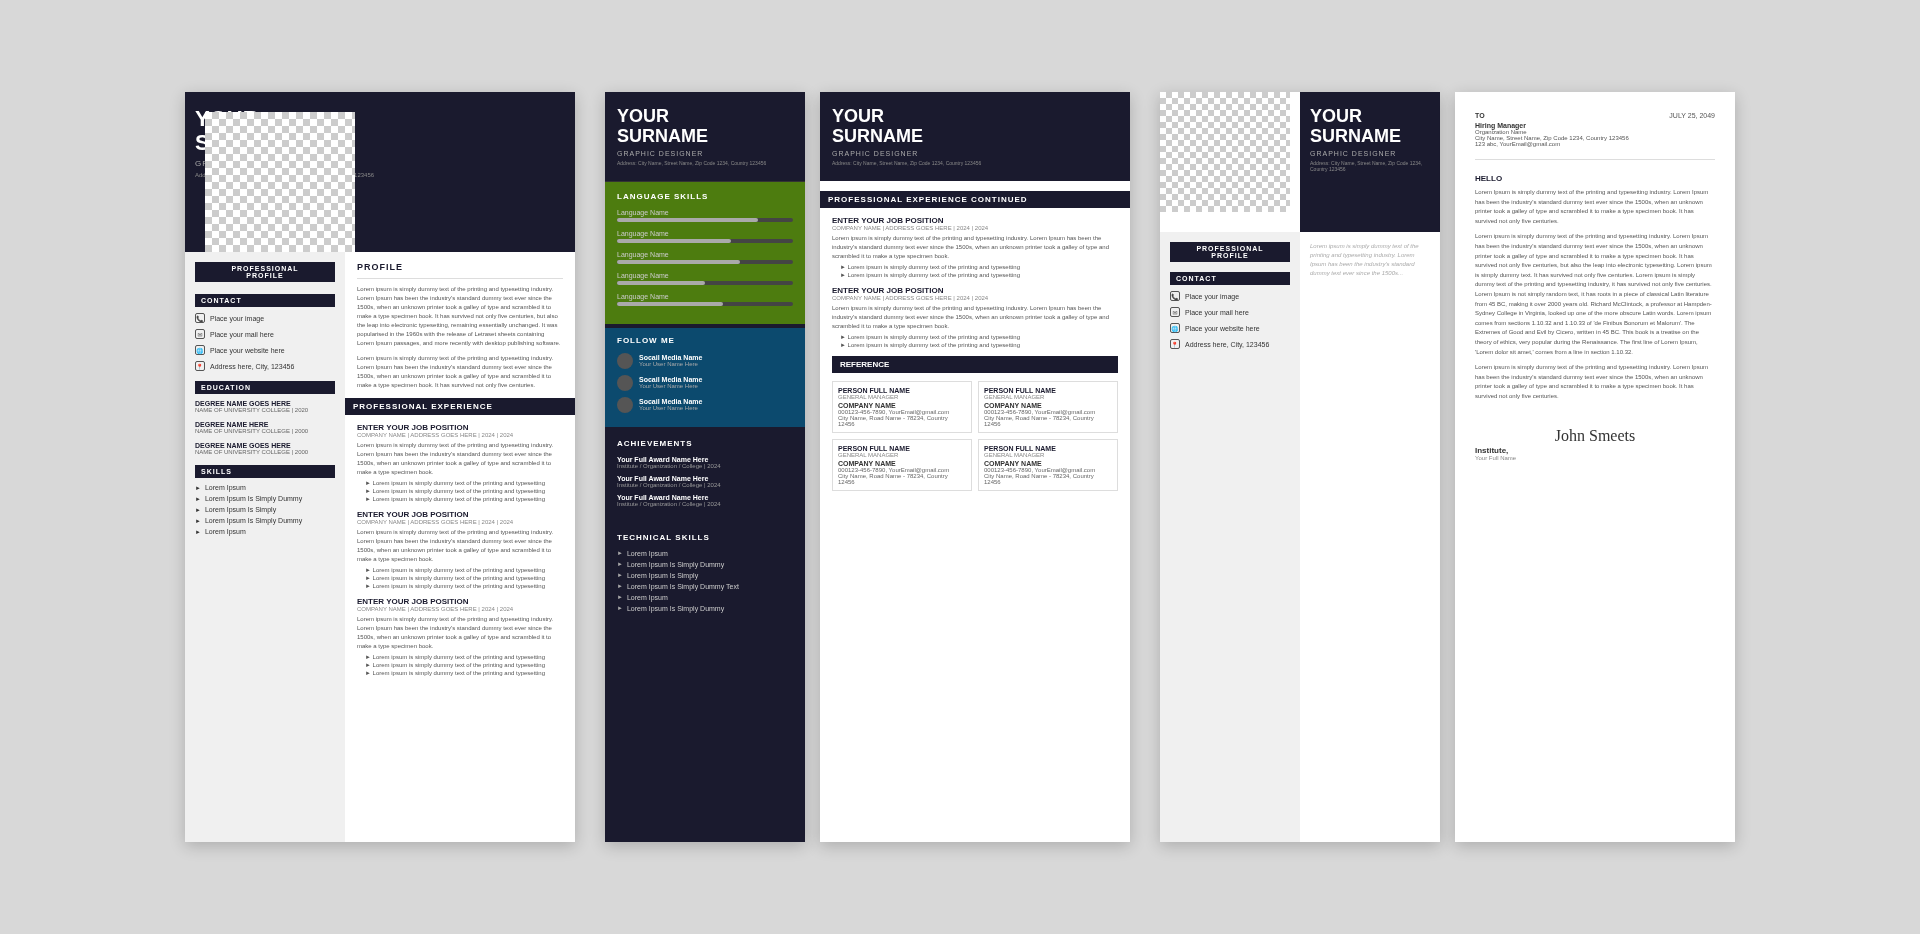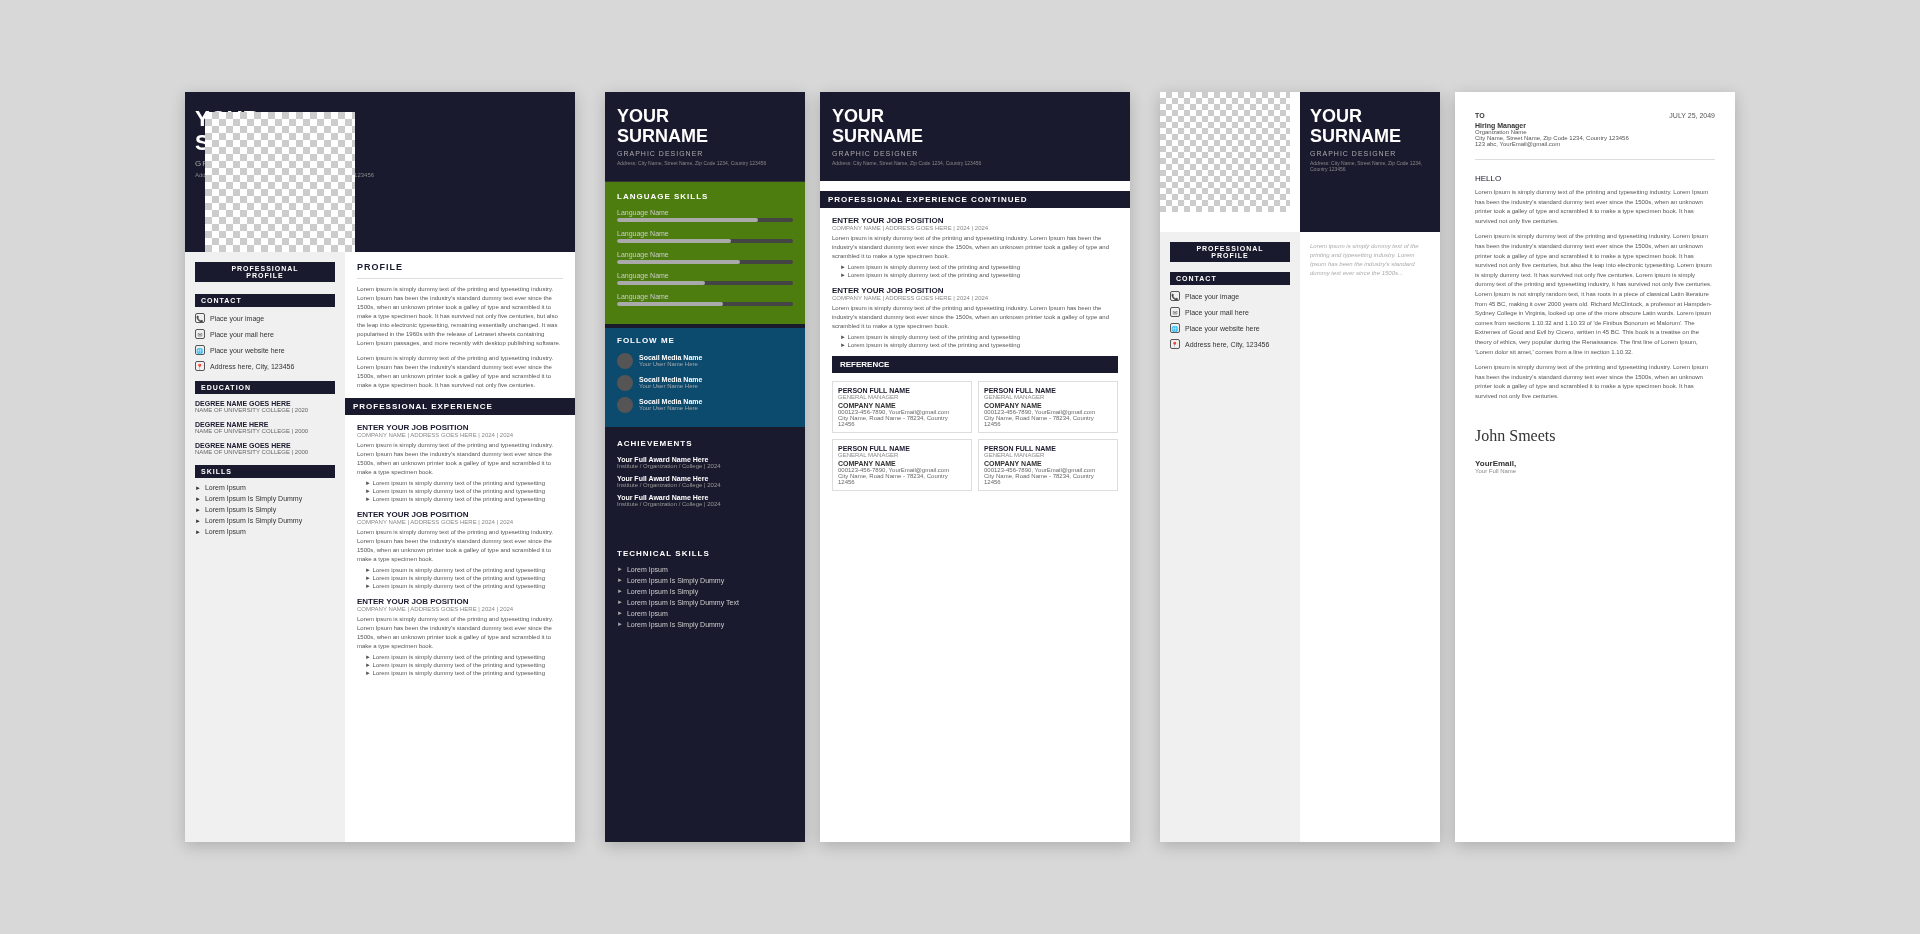--- a/index.html
+++ b/index.html
@@ -282,21 +282,21 @@
     }
     .achieve-item .award-org {
       color: #999;
       font-size: 6px;
     }
 
     
     .tech-panel {
       background: #1a1a2e;
       padding: 8px 12px;
-      margin-top: 20px;
+      margin-top: 4px;
     }
     .tech-title {
       color: #fff;
       font-size: 8px;
       font-weight: 700;
       letter-spacing: 1px;
       text-transform: uppercase;
       margin-bottom: 8px;
     }
     .tech-item {
@@ -423,38 +423,39 @@
       flex: 1;
       padding: 10px 10px;
     }
     .cover-header-row {
       display: flex;
       justify-content: space-between;
       margin-bottom: 6px;
     }
     .cover-hello {
       font-size: 8px;
-      font-weight: 400;
+      font-weight: 700;
       color: #1a1a2e;
       margin: 8px 0 5px;
     }
     .cover-body-text {
       font-size: 6px;
       color: #555;
       line-height: 1.6;
       margin-bottom: 6px;
     }
     .cover-sign {
       margin-top: 20px;
     }
     .cover-sign .signature {
       font-size: 14px;
       font-family: 'Brush Script MT', cursive;
       color: #333;
-      margin-bottom: 14px;
+      margin-bottom: 1px;
+      text-align: center;
     }
     .cover-sign .sincerely {
       font-size: 8px;
       font-weight: 700;
       color: #333;
     }
     .cover-sign .name-under {
       font-size: 6px;
       color: #888;
     }
@@ -831,19 +832,19 @@
         </div>
         <div style="font-size:7px; color:#555; text-align:right;">JULY 25, 2049</div>
       </div>
       <div class="mini-divider"></div>
       <div class="cover-hello">HELLO</div>
       <p class="cover-body-text">Lorem Ipsum is simply dummy text of the printing and typesetting industry. Lorem Ipsum has been the industry's standard dummy text ever since the 1500s, when an unknown printer took a galley of type and scrambled it to make a type specimen book. It has survived not only five centuries.</p>
       <p class="cover-body-text">Lorem ipsum is simply dummy text of the printing and typesetting industry. Lorem Ipsum has been the industry's standard dummy text ever since the 1500s, when an unknown printer took a galley of type and scrambled it to make a type specimen book. It has survived not only five centuries, but also the leap into electronic typesetting. Lorem ipsum is simply dummy text. It has survived not only five centuries. Lorem ipsum is simply dummy text of the printing and typesetting industry, it has survived not only five centuries. Lorem Ipsum is not simply random text, it has roots in a piece of classical Latin literature from 45 BC, making it over 2000 years old. Richard McClintock, a professor at Hampden-Sydney College in Virginia, looked up one of the more obscure Latin words. Lorem ipsum comes from sections 1.10.32 and 1.10.33 of 'de Finibus Bonorum et Malorum'. The Extremes of Good and Evil by Cicero, written in 45 BC. This book is a treatise on the theory of ethics, very popular during the Renaissance. The first line of Lorem Ipsum, 'Lorem dolor sit amet,' comes from a line in section 1.10.32.</p>
       <p class="cover-body-text">Lorem ipsum is simply dummy text of the printing and typesetting industry. Lorem Ipsum has been the industry's standard dummy text ever since the 1500s, when an unknown printer took a galley of type and scrambled it to make a type specimen book. It has survived not only five centuries.</p>
       <div class="cover-sign">
         <div class="signature" style="font-size:16px; font-family:'Brush Script MT', cursive; color:#333;">John Smeets</div>
-        <div class="sincerely" style="font-size:8px; font-weight:700; color:#333;">YourEmail,</div>
+        <div class="sincerely" style="font-size:8px; font-weight:700; color:#333;">Institute,</div>
         <div class="name-under" style="font-size:6px; color:#888;">Your Full Name</div>
       </div>
     </div>
   </div>
 
 </div>
 
 </body></html>

